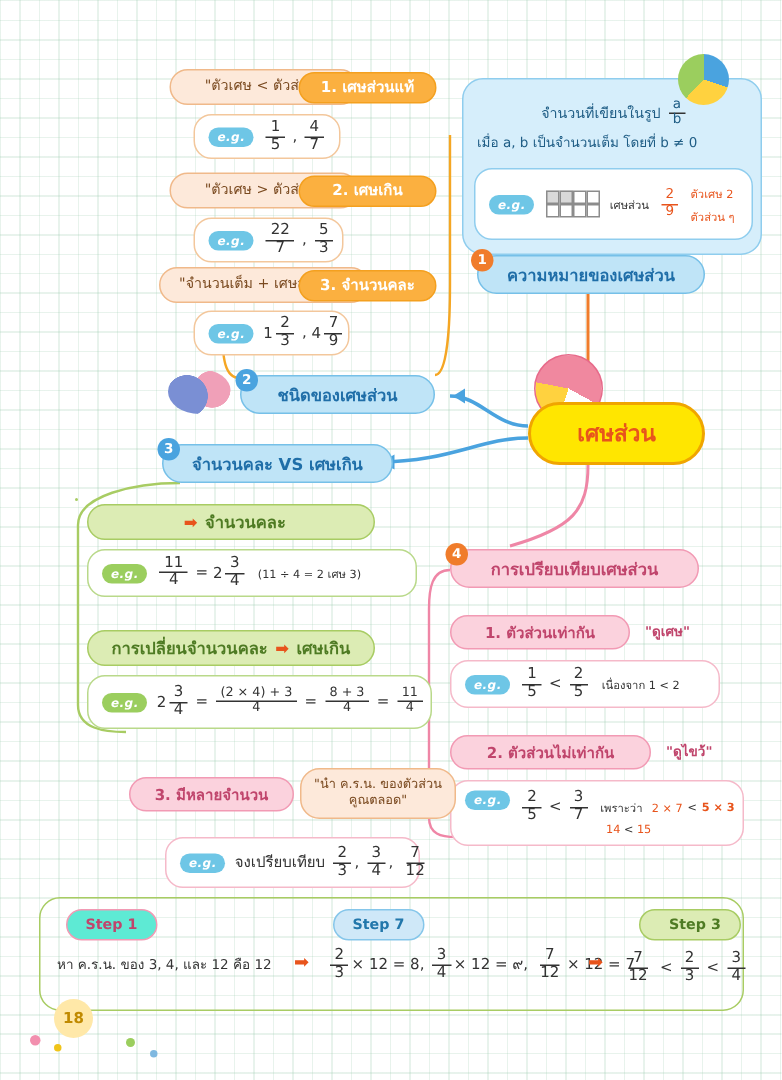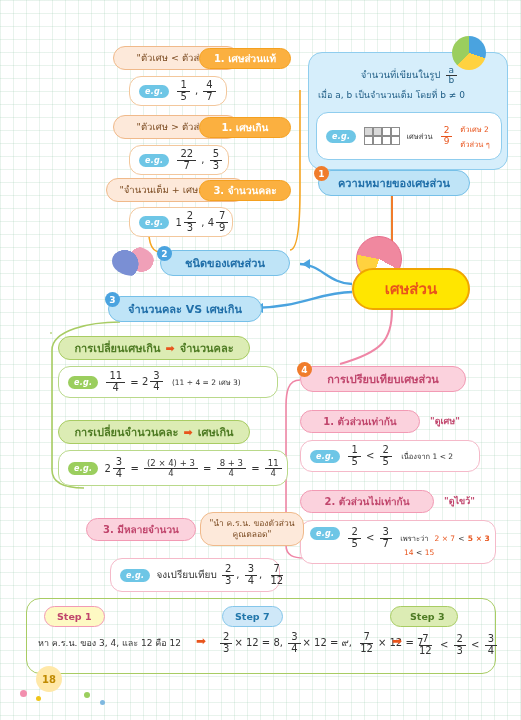--- a/index.html
+++ b/index.html
@@ -91,21 +91,21 @@
   .panel.blue { background:#d6eefb; border:1.6px solid #8fcdee; }
   .panel.green-out { border:1.6px solid #a8cc63; border-radius:14px; background:transparent; }
 
   .small { font-size:9px; }
   .tiny { font-size:7.5px; }
 
   .step-chip {
     position:absolute; border-radius:12px; font-size:9.5px; font-weight:bold;
     padding:4px 12px; color:#2b6ca3;
   }
-  .step-chip.pink { background:#fef9c3; border:1.4px solid #f29ab4; color:#c0456c; }
+  .step-chip.pink { background:#5eead4; border:1.4px solid #f29ab4; color:#c0456c; }
   .step-chip.blue { background:#cfe8f8; border:1.4px solid #85c6ea; color:#2277ab; }
   .step-chip.green { background:#dcecb4; border:1.4px solid #a8cc63; color:#4e7b23; }
 
   .footer-band {
     position:absolute; left:26px; top:598px; width:470px; height:76px;
     border:1.6px solid #a8cc63; border-radius:14px; background:transparent;
   }
   .page-num {
     position:absolute; left:36px; top:666px; width:26px; height:26px; border-radius:50%;
     background:#ffe8a8; color:#c08a00; font-size:10px; font-weight:bold;
@@ -158,21 +158,21 @@
         <span class="n">4</span>
         <span class="d">7</span>
       </span>
   </span>
 </div>
 
 <div class="box quote" style="left:113px; top:115px; width:126px; height:24px;">
   <span>"ตัวเศษ &gt; ตัวส่วน"</span>
 </div>
 <div class="box orange-tag" style="left:199px; top:117px; width:92px; height:21px;">
-  <span>1. เศษเกิน</span>
+  <span>2. เศษเกิน</span>
 </div>
 <div class="eg-card" style="position:absolute; left:129px; top:145px; width:100px; height:30px;">
   <span class="eg-badge">e.g.</span>
   <span class="math">
     <span class="fr">
         <span class="n">22</span>
         <span class="d">7</span>
       </span> ,
     <span class="fr">
         <span class="n">5</span>
@@ -266,21 +266,20 @@
 <div id="center-node">
   <span>เศษส่วน</span>
 </div>
 <div class="pie" style="left:356px; top:236px; width:46px; height:46px;
      background: conic-gradient(#f0889f 0 33%, #ffffff 33% 55%, #ffd23f 55% 78%, #f0889f 78% 100%);
      border:1.4px solid #e76a8a;"></div>
 
 <div class="panel green-out" style="left:50px; top:332px; width:0px; height:0px;"></div>
 
 <div class="hdr green" style="left:58px; top:336px; width:192px; height:24px;">
-  <span>การเปลี่ยนเศษเกิน</span>
   <span style="color:#e8541c; margin:0 5px;">➡</span>
   <span>จำนวนคละ</span>
 </div>
 <div class="eg-card" style="position:absolute; left:58px; top:366px; width:220px; height:32px; border-color:#b9d98a;">
   <span class="eg-badge green">e.g.</span>
   <span class="math">
     <span class="fr">
         <span class="n">11</span>
         <span class="d">4</span>
       </span>
@@ -411,21 +410,21 @@
 </div>
 
 <div class="footer-band"></div>
 
 <div class="step-chip pink" style="left:44px; top:606px;">
   <span>Step 1</span>
 </div>
 <div class="step-chip blue" style="left:222px; top:606px;">
   <span>Step 7</span>
 </div>
-<div class="step-chip green" style="left:390px; top:606px;padding-left:19px;">
+<div class="step-chip green" style="left:426px; top:606px;padding-left:19px;">
   <span>Step 3</span>
 </div>
 
 <div class="abs" style="left:38px; top:636px; width:160px; font-size:9px; color:#333;">หา ค.ร.น. ของ 3, 4, และ 12 คือ 12</div>
 <div style="position:absolute; left:196px; top:634px; color:#e8541c; font-size:12px;">➡</div>
 
 <div class="abs math" style="left:218px; top:632px; width:172px;">
   <span class="fr">
       <span class="n">2</span>
       <span class="d">3</span>

